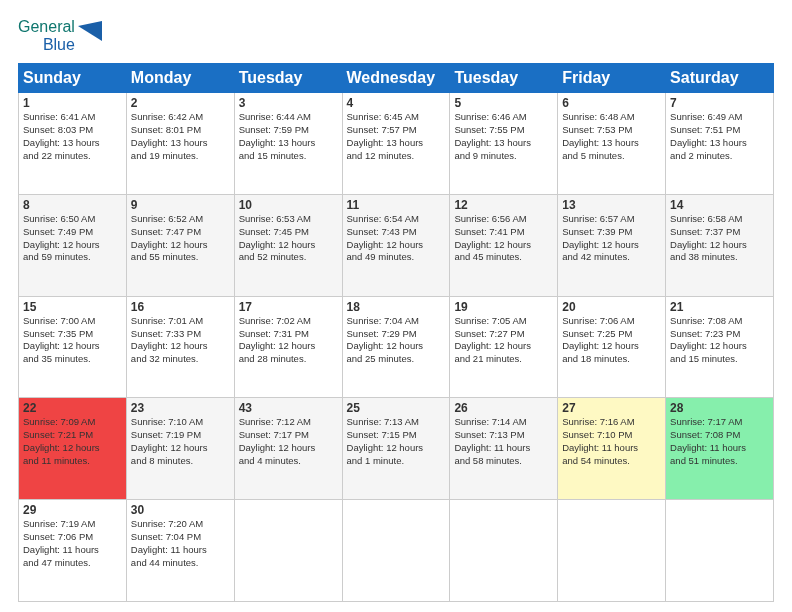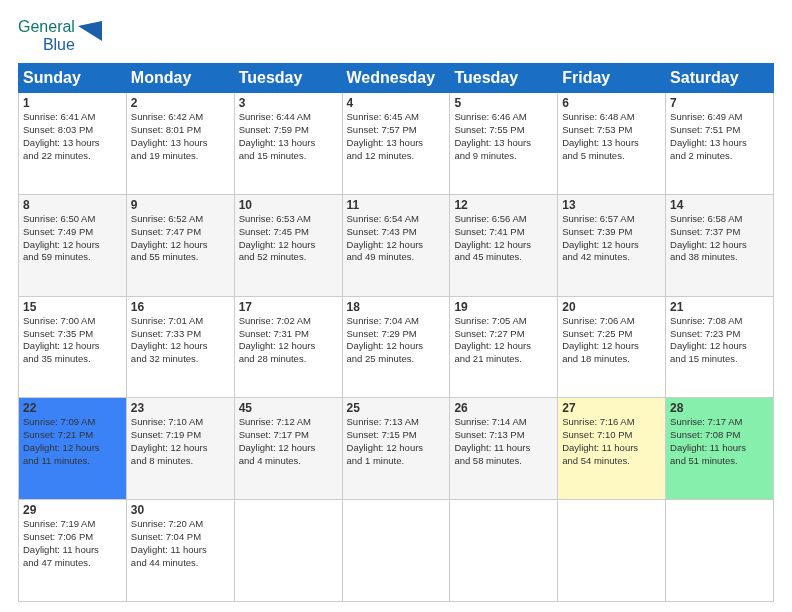--- a/index.html
+++ b/index.html
@@ -203,30 +203,30 @@
           <td>
             <span class="day-num">20</span>
             <div class="day-info">Sunrise: 7:06 AM<br>Sunset: 7:25 PM<br>Daylight: 12 hours<br>and 18 minutes.</div>
           </td>
           <td>
             <span class="day-num">21</span>
             <div class="day-info">Sunrise: 7:08 AM<br>Sunset: 7:23 PM<br>Daylight: 12 hours<br>and 15 minutes.</div>
           </td>
         </tr>
         <tr style="background: rgb(245, 245, 245);">
-          <td style="background: #3b82f6;">
+          <td style="background: #ef4444;">
             <span class="day-num">22</span>
             <div class="day-info">Sunrise: 7:09 AM<br>Sunset: 7:21 PM<br>Daylight: 12 hours<br>and 11 minutes.</div>
           </td>
           <td style="background: rgb(245, 245, 245);">
             <span class="day-num">23</span>
             <div class="day-info">Sunrise: 7:10 AM<br>Sunset: 7:19 PM<br>Daylight: 12 hours<br>and 8 minutes.</div>
           </td>
           <td style="background: rgb(245, 245, 245);">
-            <span class="day-num">45</span>
+            <span class="day-num">43</span>
             <div class="day-info">Sunrise: 7:12 AM<br>Sunset: 7:17 PM<br>Daylight: 12 hours<br>and 4 minutes.</div>
           </td>
           <td style="background: rgb(245, 245, 245); margin-left: 48px;">
             <span class="day-num">25</span>
             <div class="day-info">Sunrise: 7:13 AM<br>Sunset: 7:15 PM<br>Daylight: 12 hours<br>and 1 minute.</div>
           </td>
           <td style="background: rgb(245, 245, 245);">
             <span class="day-num">26</span>
             <div class="day-info">Sunrise: 7:14 AM<br>Sunset: 7:13 PM<br>Daylight: 11 hours<br>and 58 minutes.</div>
           </td>

